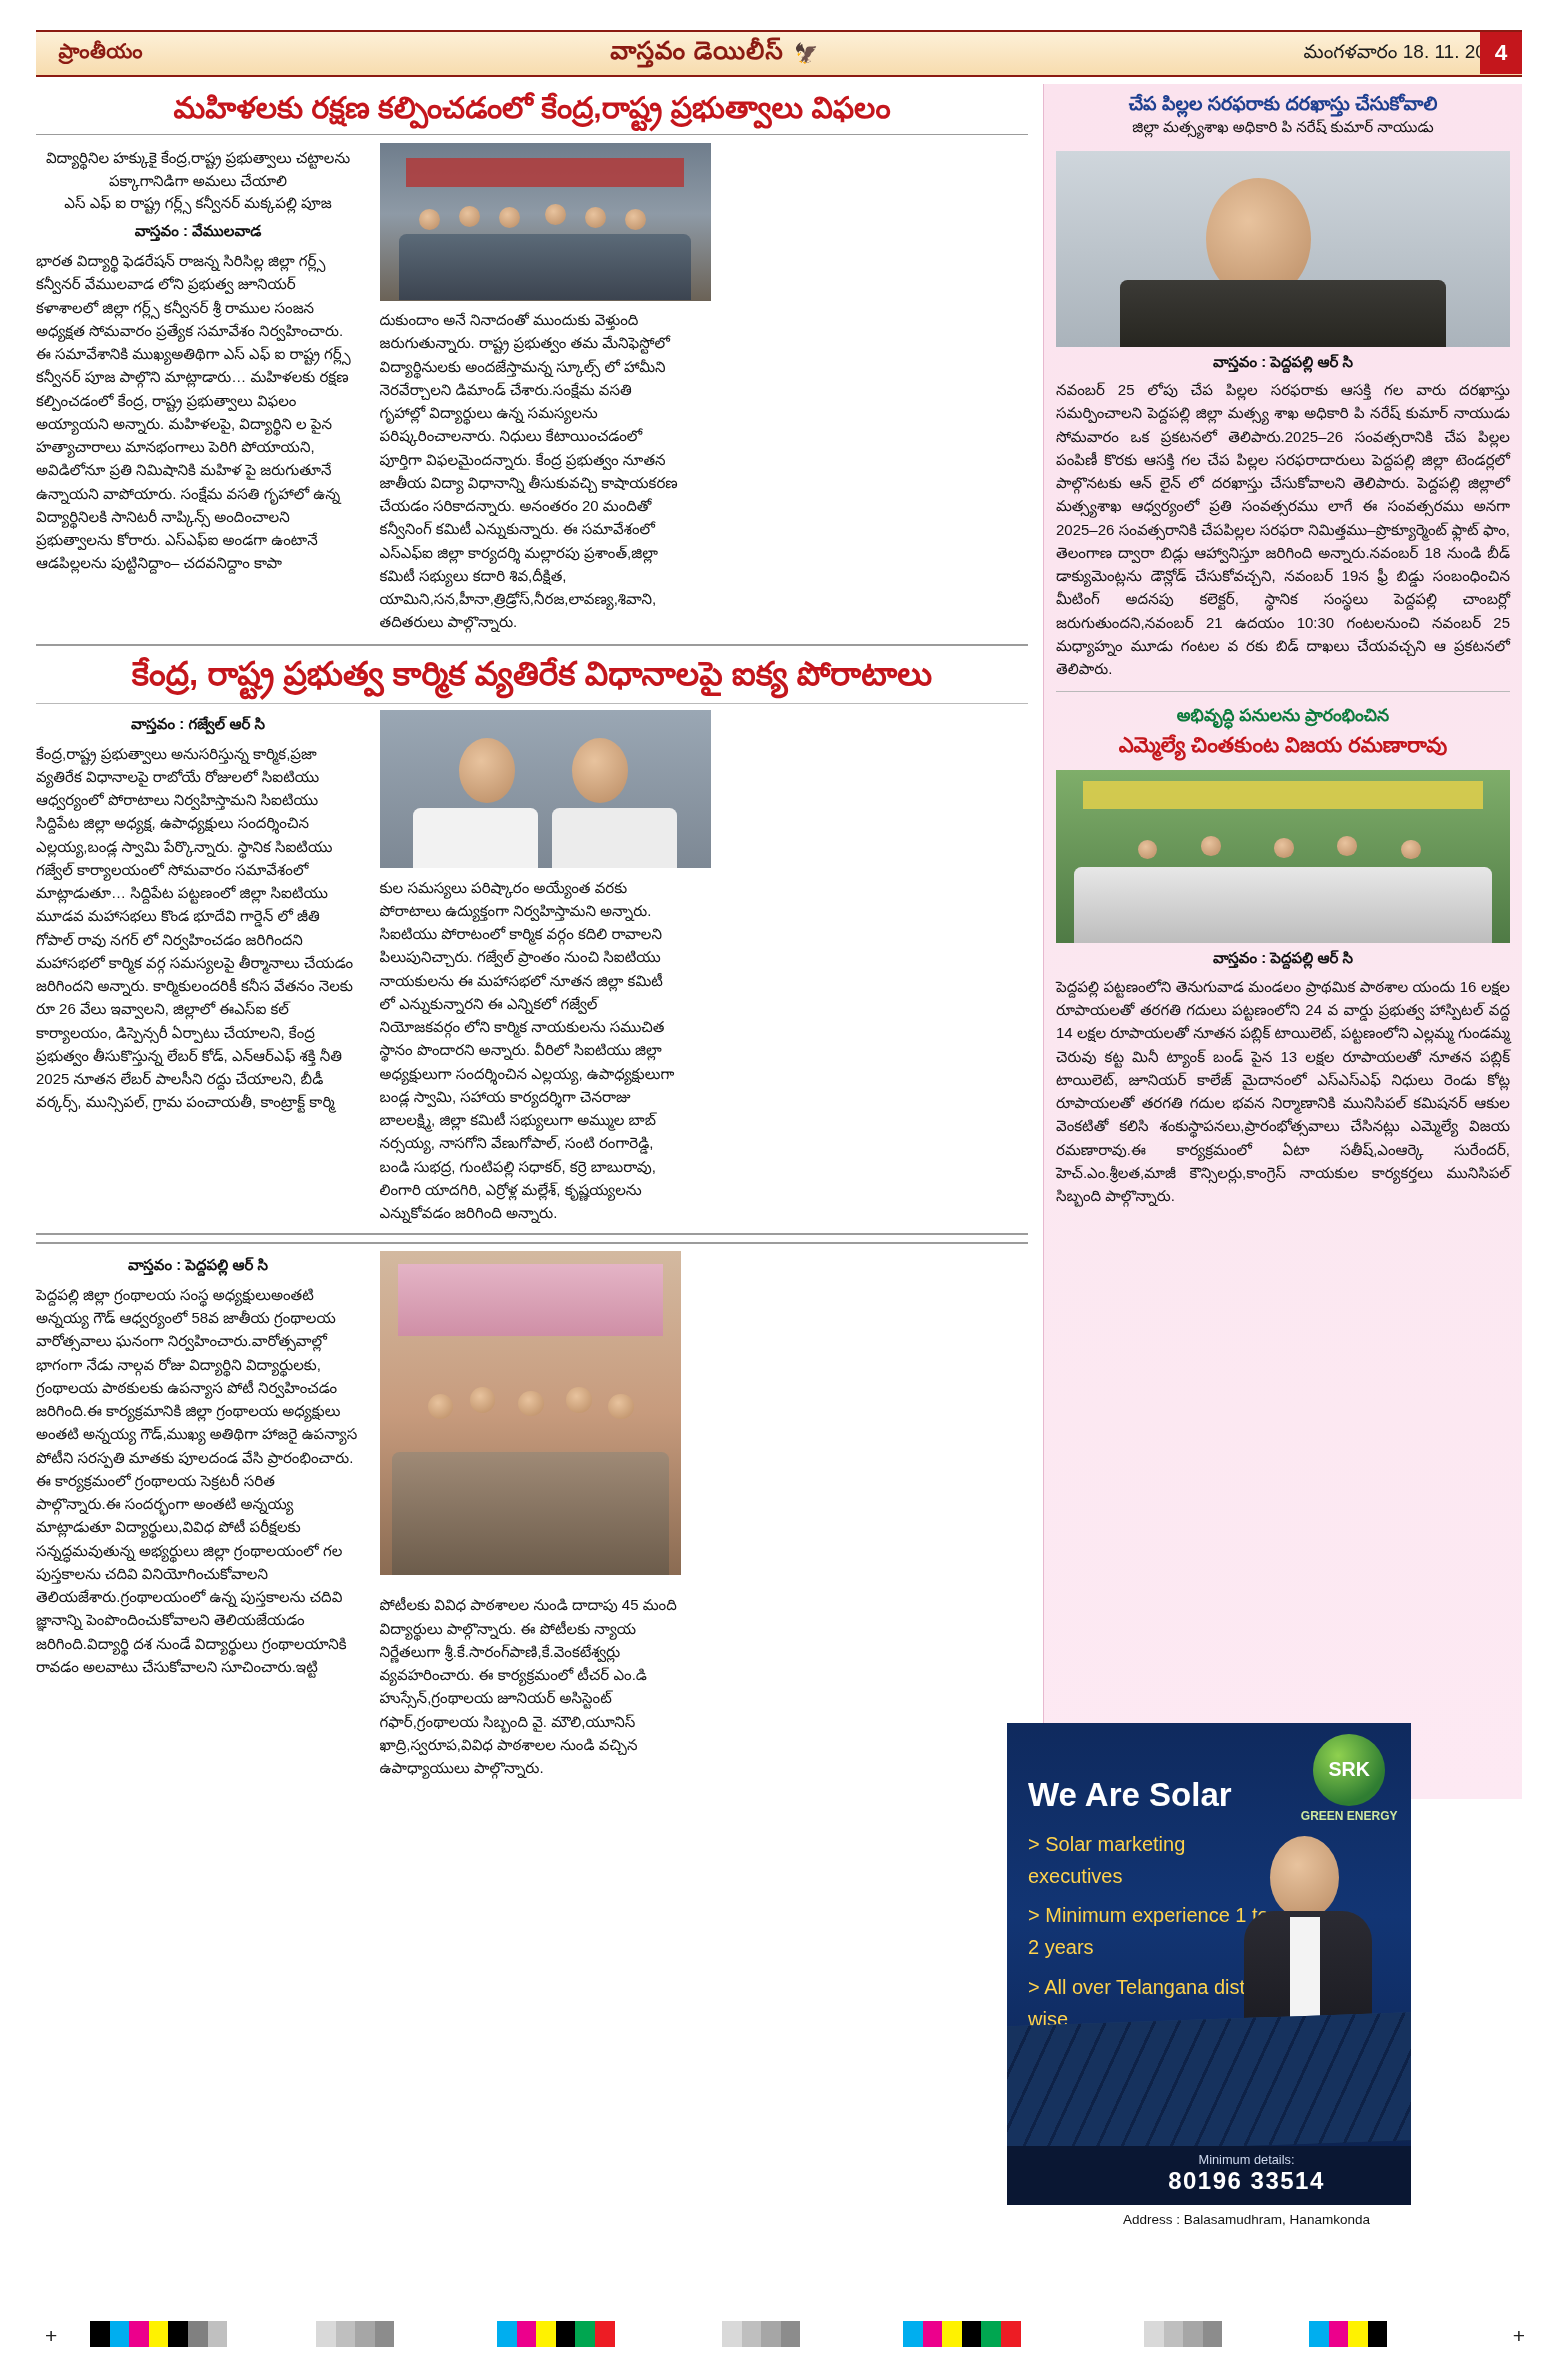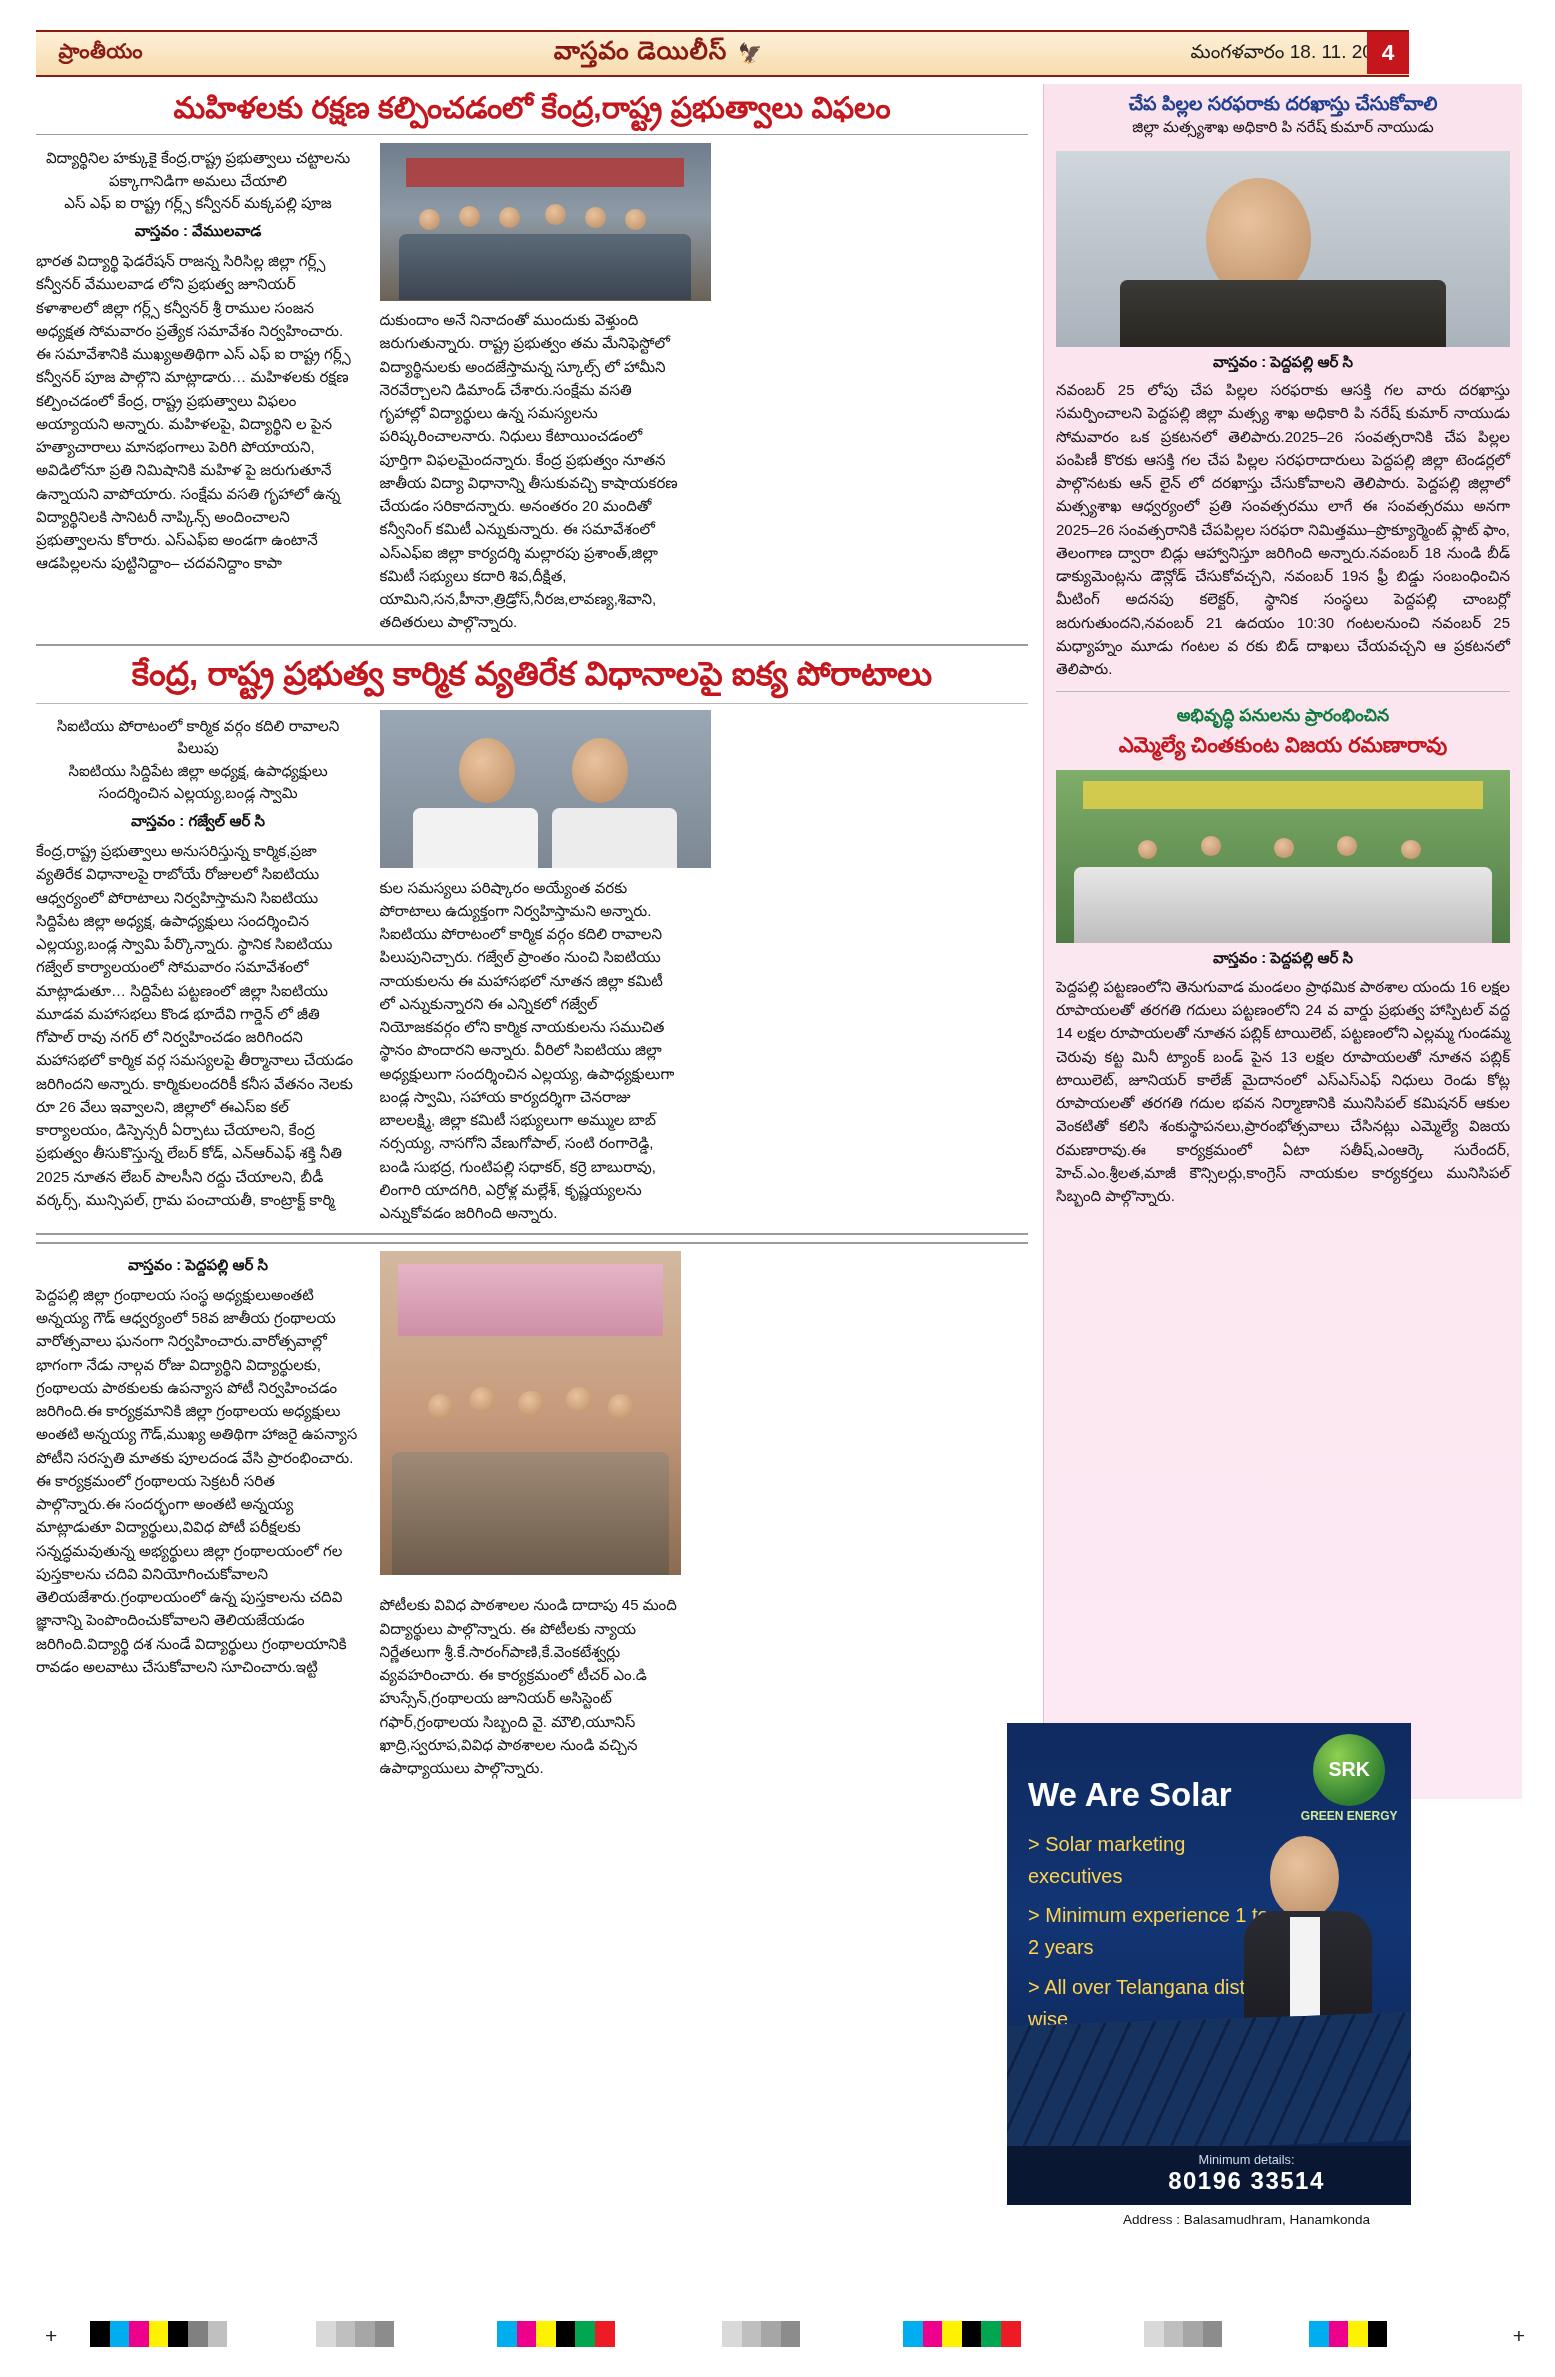--- a/index.html
+++ b/index.html
@@ -13,21 +13,21 @@
     position: relative;
     width: 1555px;
     height: 2377px;
     background: #ffffff;
     overflow: hidden;
   }
 
   
   .masthead {
     position: absolute;
-    left: 36px; top: 30px; width: 1373px; height: 47px;
+    left: 36px; top: 30px; width: 1486px; height: 47px;
     background: linear-gradient(180deg,#fdf0d8 0%, #f7dcae 100%);
     border-top: 2.3px solid #8b1a12;
     border-bottom: 2.3px solid #8b1a12;
     display: flex; align-items: center;
   }
   .mast-left {
     color: #8b1a12; font-size: 20.3px; font-weight: bold;
     padding-left: 22.6px; width: 226px; letter-spacing: 0.4px;
   }
   .mast-center {
@@ -209,22 +209,20 @@
       </div>
 
       <div class="rule" style="margin-top:6px"></div>
 
       <div class="story" style="margin-top:4.5px">
         <div class="hl-red s2-head tel">కేంద్ర, రాష్ట్ర ప్రభుత్వ కార్మిక వ్యతిరేక విధానాలపై ఐక్య పోరాటాలు</div>
         <div class="rule-thin"></div>
 
         <div class="s1-grid">
           <div class="s1-textcol">
-            <div class="byline tel" style="white-space:pre-line">సిఐటియు పోరాటంలో కార్మిక వర్గం కదిలి రావాలని పిలుపు
-సిఐటియు సిద్దిపేట జిల్లా అధ్యక్ష, ఉపాధ్యక్షులు సందర్శించిన ఎల్లయ్య,బండ్ల స్వామి</div>
             <div class="dateline tel">వాస్తవం : గజ్వేల్ ఆర్ సి</div>
             <p class="t tel">కేంద్ర,రాష్ట్ర ప్రభుత్వాలు అనుసరిస్తున్న కార్మిక,ప్రజా వ్యతిరేక విధానాలపై రాబోయే రోజులలో సిఐటియు ఆధ్వర్యంలో పోరాటాలు నిర్వహిస్తామని సిఐటియు సిద్దిపేట జిల్లా అధ్యక్ష, ఉపాధ్యక్షులు సందర్శించిన ఎల్లయ్య,బండ్ల స్వామి పేర్కొన్నారు. స్థానిక సిఐటియు గజ్వేల్ కార్యాలయంలో సోమవారం సమావేశంలో మాట్లాడుతూ… సిద్దిపేట పట్టణంలో జిల్లా సిఐటియు మూడవ మహాసభలు కొండ భూదేవి గార్డెన్ లో జీతి గోపాల్ రావు నగర్ లో నిర్వహించడం జరిగిందని మహాసభలో కార్మిక వర్గ సమస్యలపై తీర్మానాలు చేయడం జరిగిందని అన్నారు. కార్మికులందరికీ కనీస వేతనం నెలకు రూ 26 వేలు ఇవ్వాలని, జిల్లాలో ఈఎస్ఐ కల్ కార్యాలయం, డిస్పెన్సరీ ఏర్పాటు చేయాలని, కేంద్ర ప్రభుత్వం తీసుకొస్తున్న లేబర్ కోడ్, ఎన్ఆర్ఎఫ్ శక్తి నీతి 2025 నూతన లేబర్ పాలసీని రద్దు చేయాలని, బీడీ వర్కర్స్, మున్సిపల్, గ్రామ పంచాయతీ, కాంట్రాక్ట్ కార్మి</p>
           </div>
           <div class="s1-rightcol">
             <div class="photo s1-photo img-portrait">
               <div style="position:absolute;inset:0;background:linear-gradient(180deg,#9aa7b4,#7d8894)"></div>
               <div class="face" style="left:24%;top:18%;width:56px;height:65px"></div>
               <div class="face" style="left:58%;top:18%;width:56px;height:65px"></div>
               <div class="torso" style="left:10%;top:62%;width:38%;height:40%;background:#f2f2f2"></div>
               <div class="torso" style="left:52%;top:62%;width:38%;height:40%;background:#ececec"></div>

